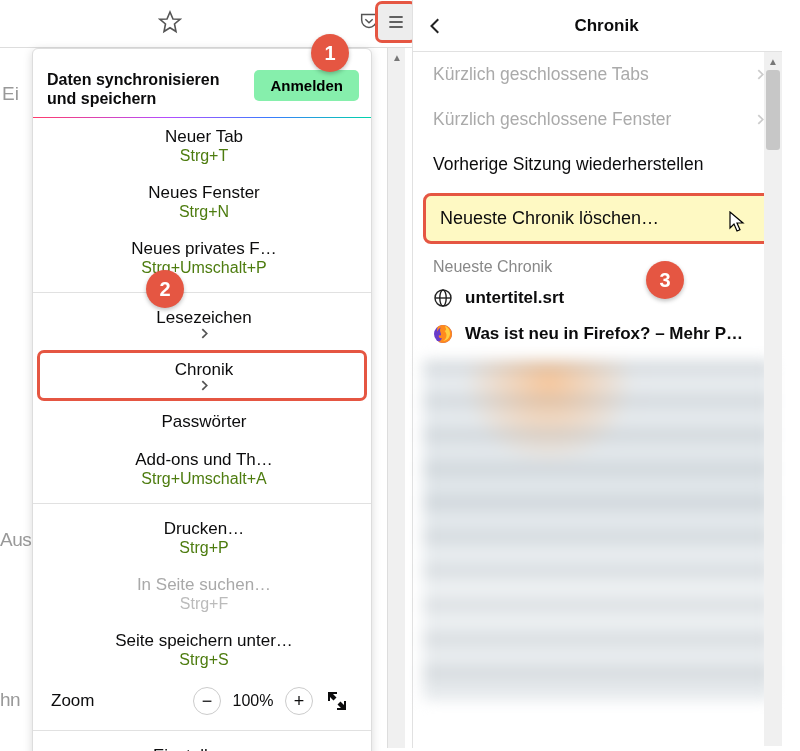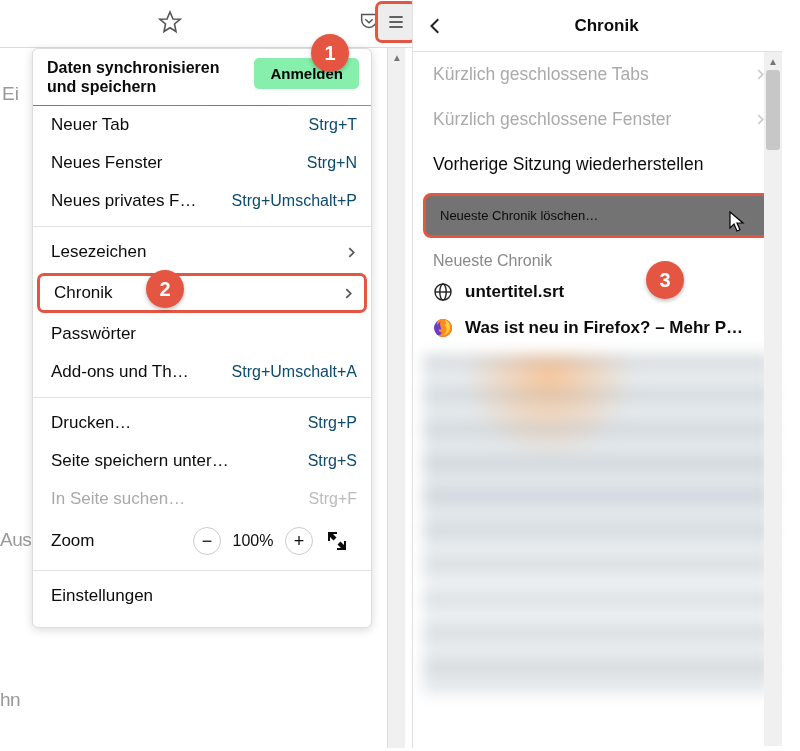--- a/index.html
+++ b/index.html
@@ -65,20 +65,21 @@
     border: 1px solid #ddd;
     border-radius: 6px;
     box-shadow: 0 2px 10px rgba(0,0,0,0.15);
     padding-bottom: 12px;
   }
   .sync-row {
     display: flex;
     align-items: flex-start;
     justify-content: space-between;
     padding: 9px 12px 9px 14px;
+    margin-top: 12px;
   }
   .sync-row .label {
     font-weight: 700;
     font-size: 16px;
     max-width: 200px;
     line-height: 1.2;
   }
   .sync-row button {
     background: #86efac;
     border: none;
@@ -97,23 +98,24 @@
   .sep { height: 1px; background: #e1e1e1; margin: 6px 0; }
 
   .mitem {
     display: flex;
     align-items: center;
     justify-content: space-between;
     padding: 9px 14px 9px 18px;
     font-size: 17px;
     cursor: pointer;
     position: relative;
+    flex-direction: column;
   }
   .mitem.disabled { color: #a9a9a9; cursor: default; }
-  .mitem .shortcut { color: #0c4a6e; font-size: 16px; }
+  .mitem .shortcut { color: #4d7c0f; font-size: 16px; }
   .mitem.disabled .shortcut { color: #bbb; }
   .mitem .chev { width: 11px; height: 11px; color: #555; flex-shrink: 0; }
   .mitem .name { white-space: nowrap; overflow: hidden; text-overflow: ellipsis; max-width: 170px; }
   .mitem .name.wide { max-width: 260px; }
 
   .highlight-2 {
     border: 3px solid #e55642;
     border-radius: 7px;
     margin: 2px 4px;
     padding: 7px 10px 7px 14px;
@@ -187,24 +189,24 @@
   }
   .ritem.disabled { color: #aaa; cursor: default; }
   .ritem .chev { width: 11px; height: 11px; color: #777; }
   .ritem.disabled .chev { color: #ccc; }
 
   .highlight-3 {
     margin: 6px 10px 4px 10px;
     padding: 12px 12px 12px 14px;
     border: 3px solid #e55642;
     border-radius: 8px;
-    background: #737373;
-    display: flex;
-    align-items: center;
-    font-size: 13px;
+    background: #fef9c3;
+    display: flex;
+    align-items: center;
+    font-size: 18px;
     position: relative;
   }
   .cursor-arrow {
     position: absolute;
     right: 22px; top: 15px;
     width: 18px; height: 22px;
   }
 
   .section-label {
     padding: 10px 20px 4px 20px;
@@ -359,27 +361,27 @@
     <span class="name">Add-ons und Th…</span>
     <span class="shortcut">Strg+Umschalt+A</span>
   </div>
 
   <div class="sep"></div>
 
   <div class="mitem">
     <span class="name">Drucken…</span>
     <span class="shortcut">Strg+P</span>
   </div>
-  <div class="mitem">
-    <span class="name wide">Seite speichern unter…</span>
-    <span class="shortcut">Strg+S</span>
-  </div>
   <div class="mitem disabled">
     <span class="name">In Seite suchen…</span>
     <span class="shortcut">Strg+F</span>
+  </div>
+  <div class="mitem">
+    <span class="name wide">Seite speichern unter…</span>
+    <span class="shortcut">Strg+S</span>
   </div>
 
   <div class="zoom-row">
     <span class="label">Zoom</span>
     <span class="zoom-btn">−</span>
     <span class="zoom-val">100%</span>
     <span class="zoom-btn">+</span>
     <span class="fullscreen-btn">
       <svg viewBox="0 0 20 20" fill="currentColor">
           <path d="M3 3l5 5-1.5 1.5L3 6v4H1V1h9v2H6l3.5 3.5L8 8 3 3zm14 14l-5-5 1.5-1.5L17 14v-4h2v9h-9v-2h4l-3.5-3.5L12 12l5 5z"></path>

